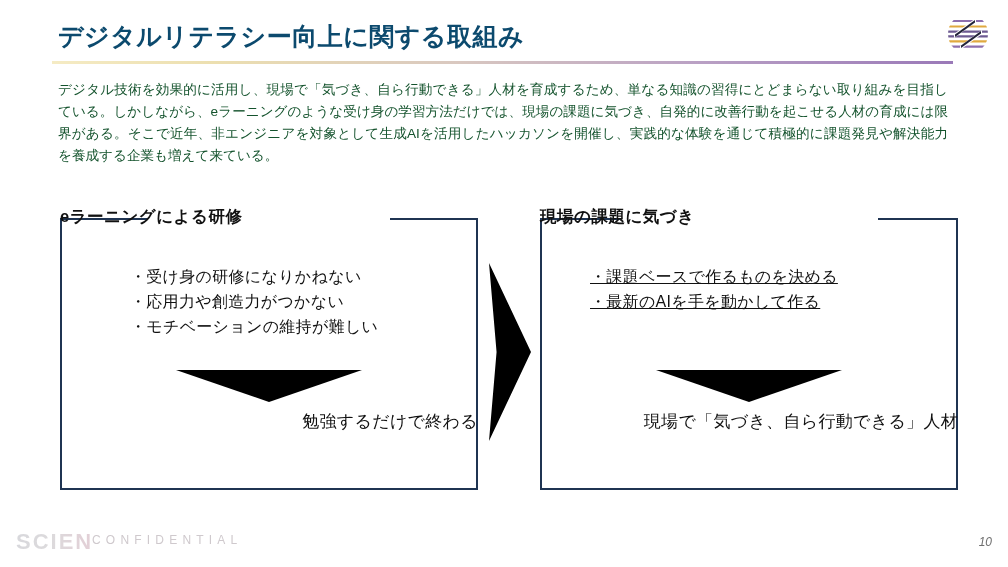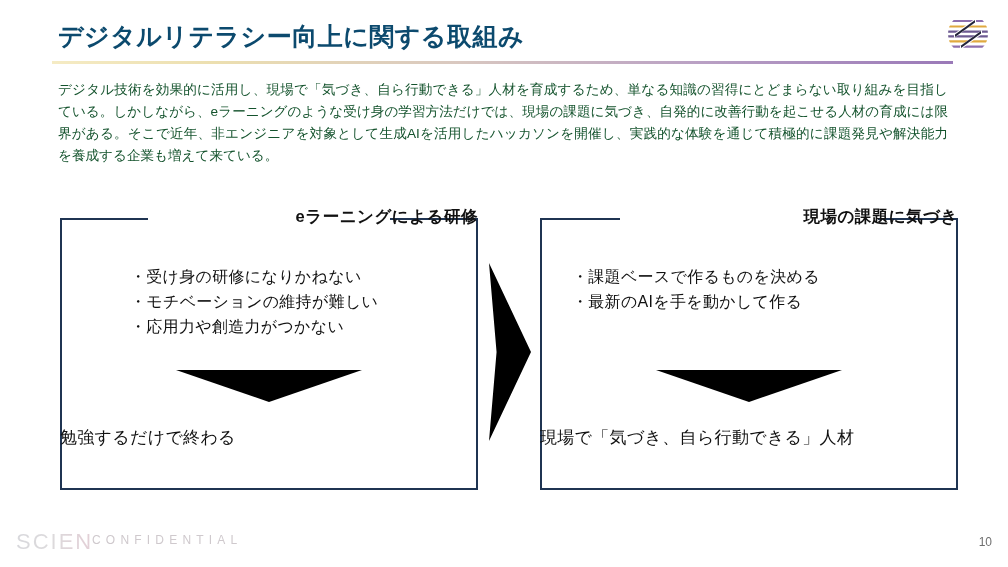--- a/index.html
+++ b/index.html
@@ -42,67 +42,67 @@
     position:absolute; background:#1f3452; display:block;
   }
   .edge-left   { left:0;  top:0; width:2px; height:100%; }
   .edge-right  { right:0; top:0; width:2px; height:100%; }
   .edge-bottom { left:0;  bottom:0; height:2px; width:100%; }
   .edge-top-a  { left:0;  top:0; height:2px; }
   .edge-top-b  { right:0; top:0; height:2px; }
 
   .panel-title {
     position:absolute; top:-12px; left:0; width:100%;
-    text-align:right; font-size:16.5px; font-weight:bold;
+    text-align:left; font-size:16.5px; font-weight:bold;
     color:#111111; letter-spacing:0.5px; white-space:nowrap;
   }
 
   .bullet-list {
     position:absolute; left:0; top:46px; width:100%;
     padding-left:70px;
     font-size:16px; line-height:25px; color:#111111; letter-spacing:0.3px;
   }
-  #panel-right .bullet-list { padding-left:32px; }
+  #panel-right .bullet-list { padding-left:50px;text-decoration:underline; }
   .bullet-list div { white-space:nowrap; }
 
   .down-arrow {
     position:absolute; left:50%; transform:translateX(-50%);
     top:152px; width:186px; height:32px;
     background:#000000;
     clip-path:polygon(0% 0%, 100% 0%, 50% 100%);
   }
   #panel-right .down-arrow { width:186px; }
 
   .panel-conclusion {
-    position:absolute; left:0; top:208px; width:100%;
-    text-align:left; font-size:17px; color:#111111;
+    position:absolute; left:0; top:192px; width:100%;
+    text-align:right; font-size:17px; color:#111111;
     letter-spacing:0.3px; white-space:nowrap;
   }
 
   
   #center-arrow {
     position:absolute; left:489px; top:263px; width:42px; height:178px;
     background:#000000;
     clip-path:polygon(0% 0%, 100% 50%, 0% 100%, 18% 50%);
   }
 
   
   #footer-logo {
     position:absolute; left:16px; bottom:12px;
-    font-size:22px; letter-spacing:2px; font-weight:400;
+    font-size:22px; letter-spacing:2px; font-weight:700;
     background:linear-gradient(to right,#d8d8dc 0%, #dcdadc 45%, #e3cfd6 100%);
     -webkit-background-clip:text; background-clip:text; color:transparent;
   }
   #footer-confidential {
     position:absolute; left:92px; bottom:20px;
     font-size:12px; letter-spacing:5.2px; color:#cfc9cd;
   }
   #page-number {
     position:absolute; right:16px; bottom:18px;
-    font-size:12px; color:#6f6f6f;
+    font-size:12px; color:#6f6f6f;font-style:italic;
   }
 </style>
 </head>
 <body>
 
 <div id="slide-title">デジタルリテラシー向上に関する取組み</div>
 <div id="title-rule"></div>
 
 <div id="brand-logo">
   <svg viewBox="0 0 52 52" width="52" height="52" aria-hidden="true">
@@ -143,22 +143,22 @@
   <div class="panel-frame">
     <i class="edge-left"></i>
     <i class="edge-right"></i>
     <i class="edge-bottom"></i>
     <i class="edge-top-a" style="width:88px;"></i>
     <i class="edge-top-b" style="width:88px;"></i>
   </div>
   <div class="panel-title">eラーニングによる研修</div>
   <div class="bullet-list">
     <div>・受け身の研修になりかねない</div>
+    <div>・応用力や創造力がつかない</div>
     <div>・モチベーションの維持が難しい</div>
-    <div>・応用力や創造力がつかない</div>
   </div>
   <div class="down-arrow"></div>
   <div class="panel-conclusion">勉強するだけで終わる</div>
 </div>
 
 <div id="center-arrow"></div>
 
 <div class="panel" id="panel-right">
   <div class="panel-frame">
     <i class="edge-left"></i>

